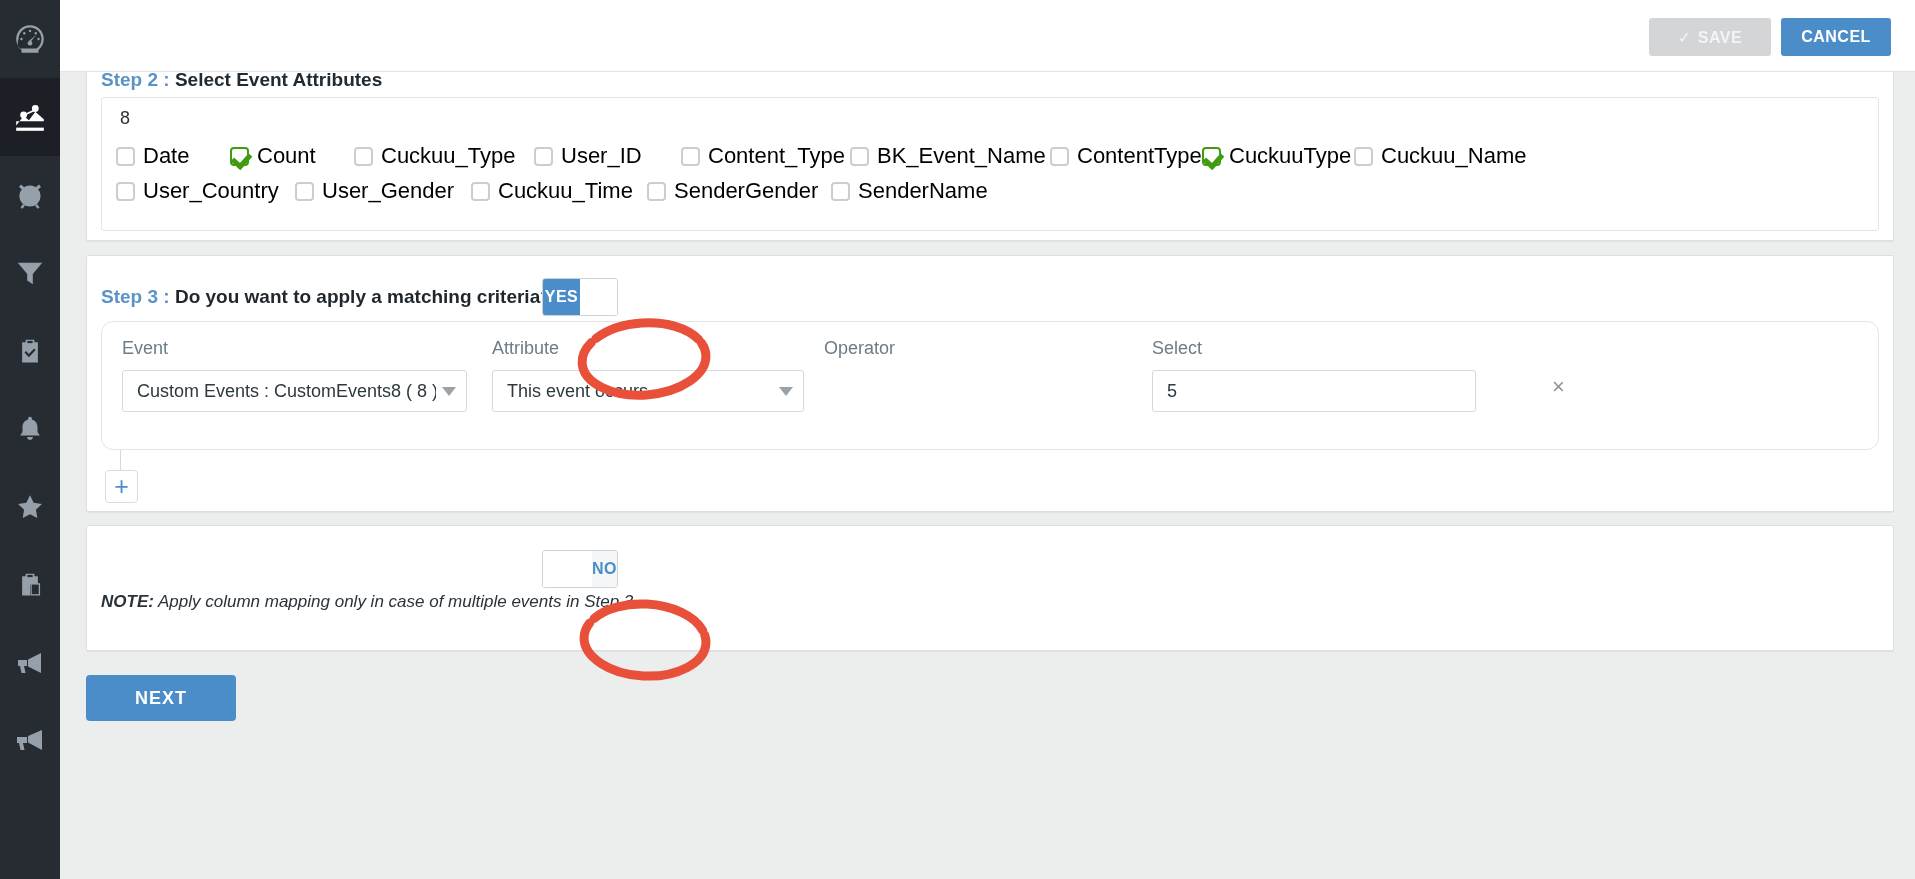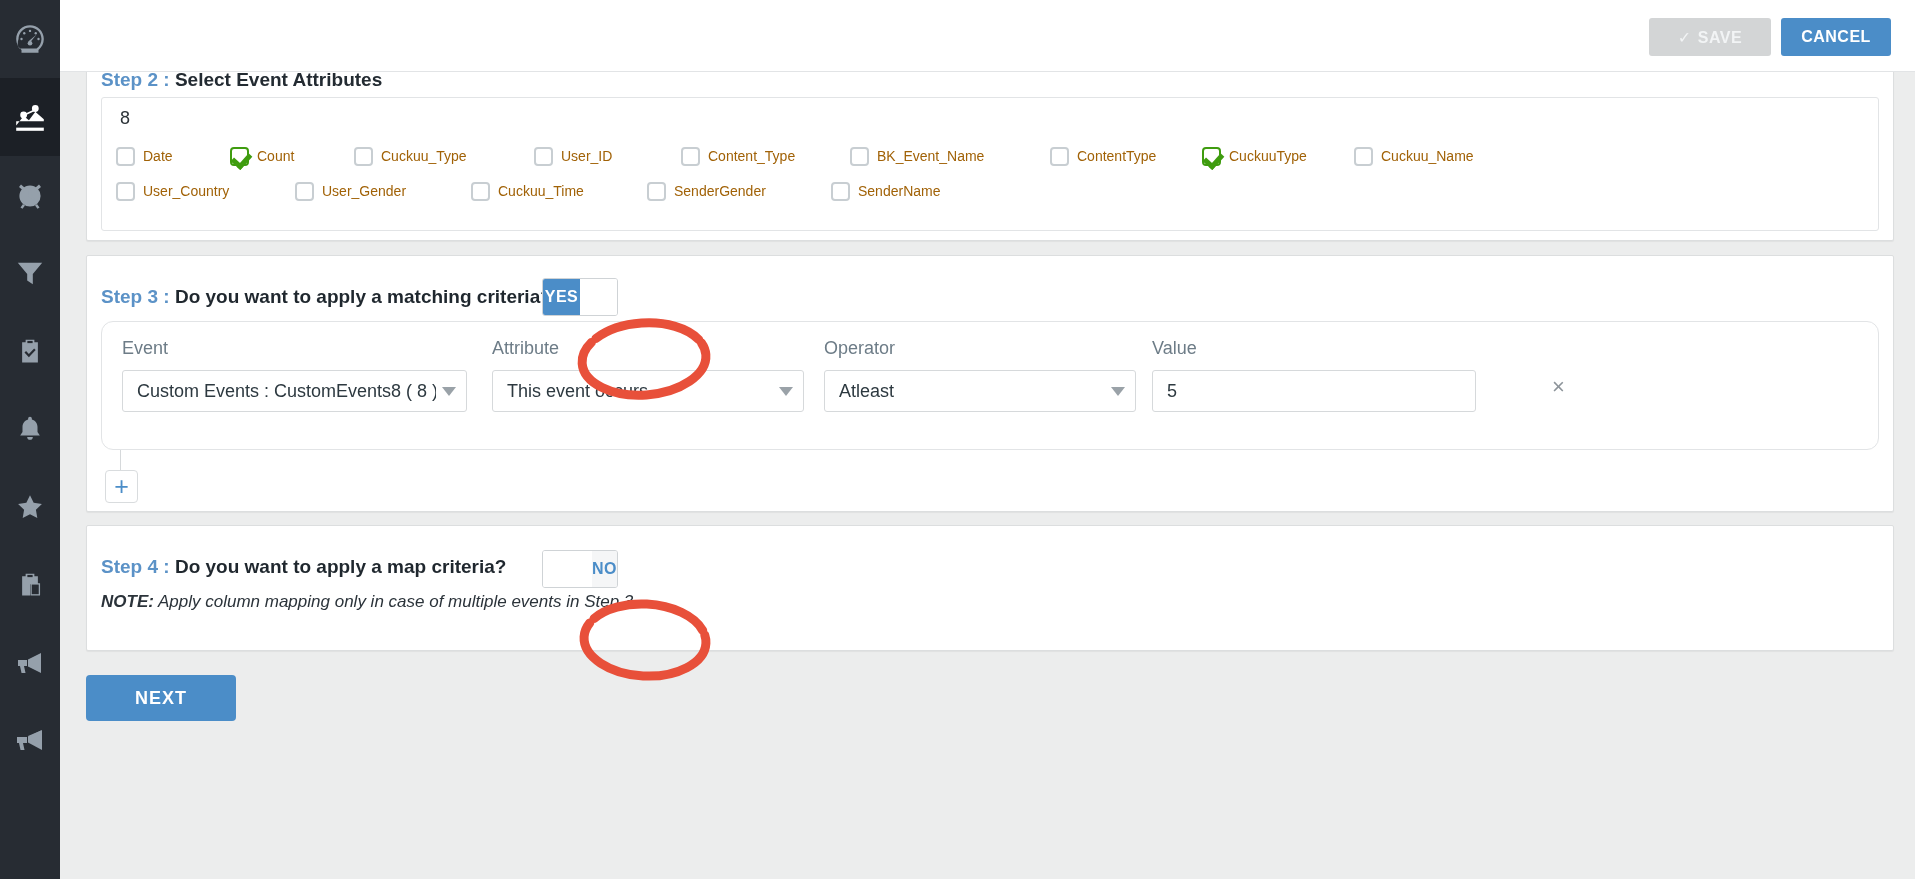--- a/index.html
+++ b/index.html
@@ -127,21 +127,21 @@
     border-color: #3f9c0f; background: #fff;
   }
   .cbox.checked::after {
     content: "";
     position: absolute; left: 3px; top: 1px;
     width: 8px; height: 13px;
     border: solid #3f9c0f; border-width: 0 5px 5px 0;
     transform: rotate(42deg);
   }
   .attr-label {
-    font-size: 14px; color: #a16207;
+    font-size: 22px; color: #000000;
     white-space: nowrap;
   }
 
   
   #step3-panel {
     position: absolute; left: 18px; top: 183px;
     width: 1808px; height: 257px;
   }
   .step-head {
     position: absolute; left: 14px; top: 30px;
@@ -468,41 +468,34 @@
           <span class="caret"></span>
         </div>
 
         <div class="fld-label" id="fld-attr-label">Attribute</div>
         <div class="fld" id="fld-attr">
           <span class="val">This event occurs</span>
           <span class="caret"></span>
         </div>
 
         <div class="fld-label" id="fld-op-label">Operator</div>
-        <div class="fld" id="fld-op">
-          <span class="val">Atleast</span>
-          <span class="caret"></span>
-        </div>
-
-        <div class="fld-label" id="fld-val-label">Value</div>
+
+        <div class="fld-label" id="fld-val-label">Select</div>
         <div id="fld-value">
           <span>5</span>
         </div>
 
         <div id="remove-criteria">×</div>
       </div>
 
       <div id="add-connector"></div>
       <button id="add-criteria-button">+</button>
     </section>
 
     <section class="panel" id="step4-panel">
-      <div class="step-head">
-        <span class="stepnum">Step 4 : </span><span>Do you want to apply a map criteria?</span>
-      </div>
 
       <div class="toggle" id="toggle-step4">
         <span class="seg blank"></span>
         <span class="seg off-lbl">NO</span>
       </div>
 
       <div id="step4-note">
         <b>NOTE:</b><span> Apply column mapping only in case of multiple events in Step 3.</span>
       </div>
     </section>

